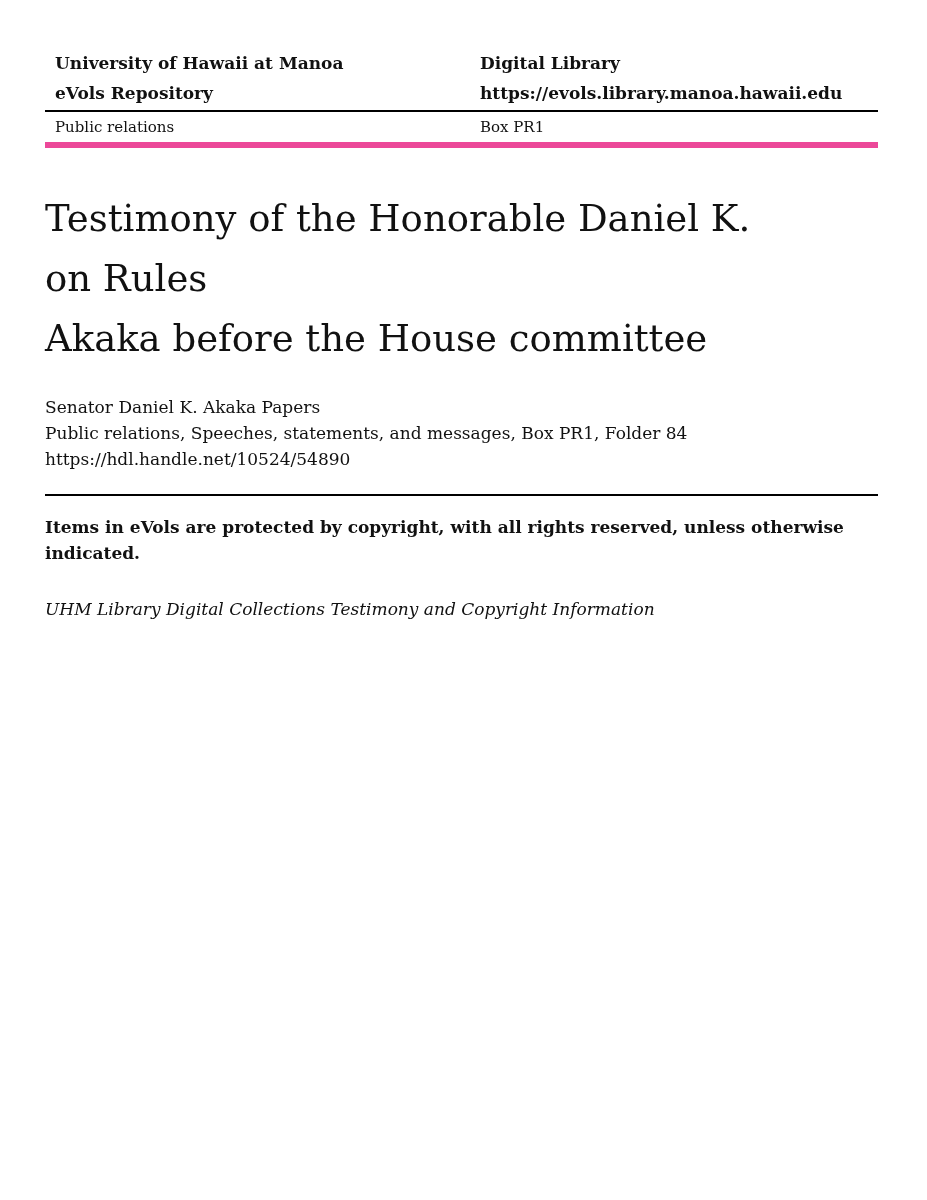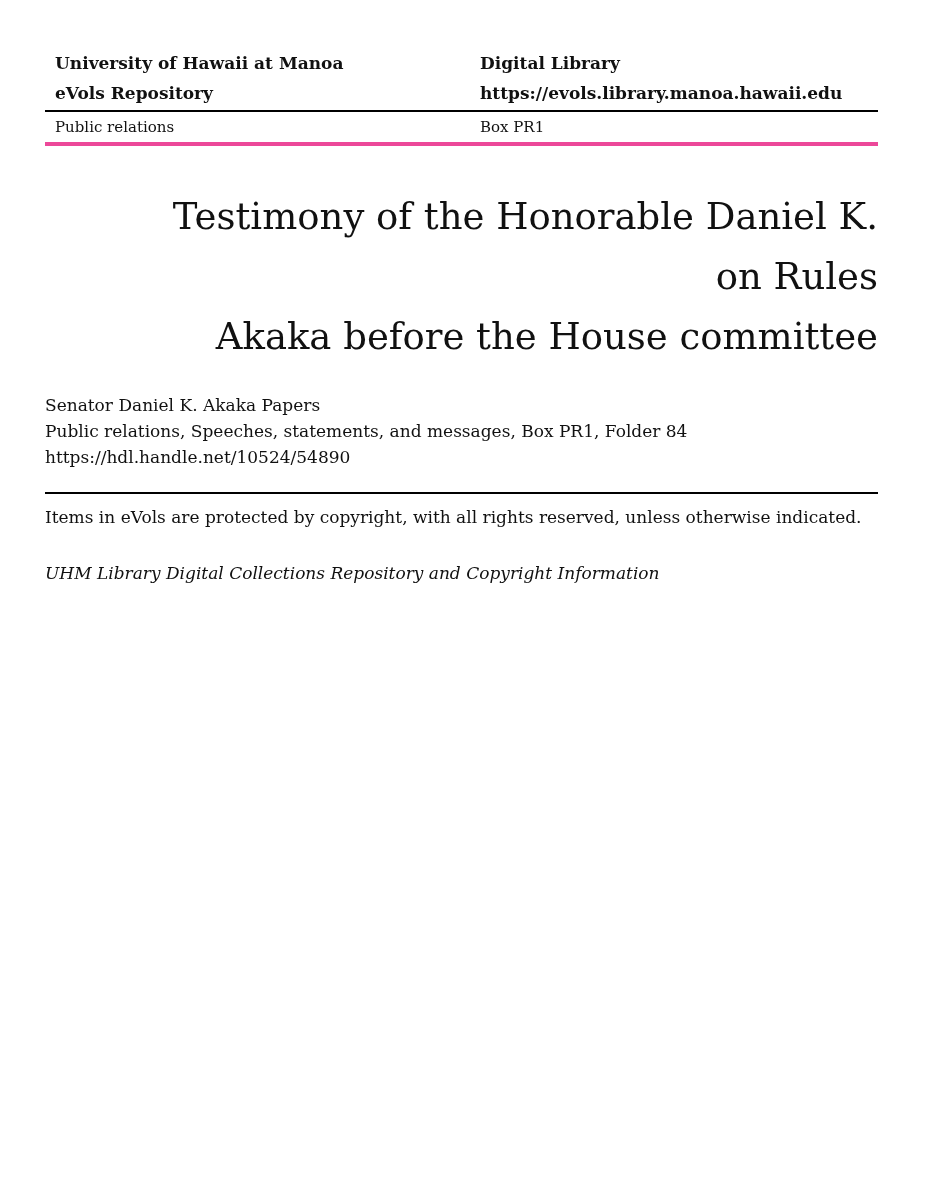--- a/index.html
+++ b/index.html
@@ -24,51 +24,51 @@
     font-size: 17px;
     font-weight: bold;
     line-height: 30px;
     white-space: nowrap;
   }
   .hdr-main {
     border-bottom: 2px solid #000000;
     padding-bottom: 2px;
   }
   .hdr-sub {
-    border-bottom: 4px solid #ec4899;
+    border-bottom: 6px solid #ec4899;
   }
   .hdr-sub .hdr-cell {
     font-size: 15px;
     line-height: 30px;
     white-space: nowrap;
   }
   
   .doc-title {
     margin-top: 41px;
     font-size: 37px;
     line-height: 60px;
     font-weight: normal;
-    text-align: right;
   }
   
   .meta {
     font-size: 17px;
     line-height: 26px;
   }
   
   .divider {
     margin-top: 22px;
     border: none;
     border-top: 2px solid #000000;
     height: 0;
   }
   .copyright {
-    margin-top: 10px;
+    margin-top: 18px;
     font-size: 17px;
     line-height: 26px;
+    font-weight: bold;
   }
   .disclaimer {
     margin-top: 30px;
     font-size: 17px;
     line-height: 26px;
     font-style: italic;
   }
 </style>
 </head>
 <body>
@@ -99,15 +99,15 @@
   </h1>
 
   <div class="meta">
     <div>Senator Daniel K. Akaka Papers</div>
     <div>Public relations, Speeches, statements, and messages, Box PR1, Folder 84</div>
     <div>https://hdl.handle.net/10524/54890</div>
   </div>
 
   <hr class="divider">
   <div class="copyright">Items in eVols are protected by copyright, with all rights reserved, unless otherwise indicated.</div>
-  <div class="disclaimer">UHM Library Digital Collections Repository and Copyright Information</div>
+  <div class="disclaimer">UHM Library Digital Collections Testimony and Copyright Information</div>
 
 </div>
 
 </body></html>

